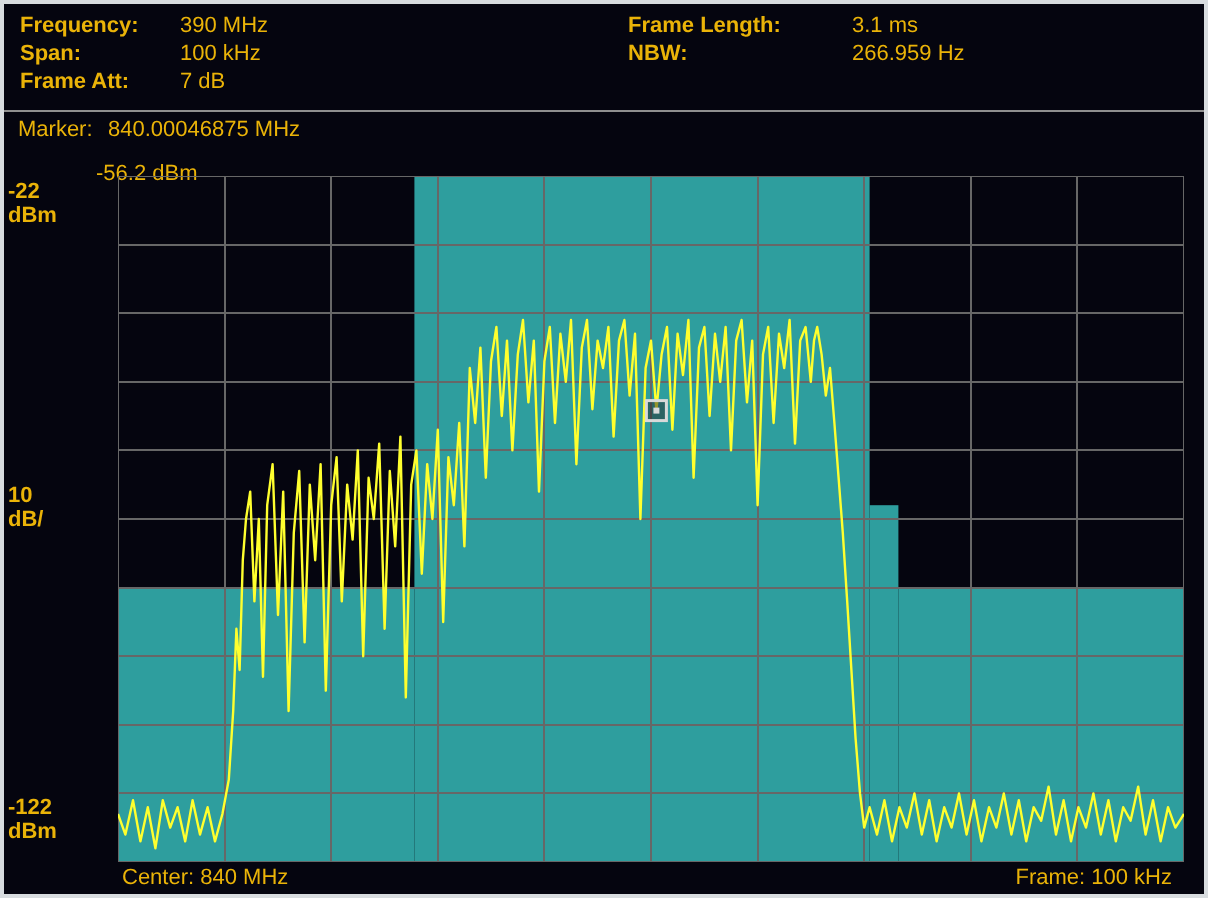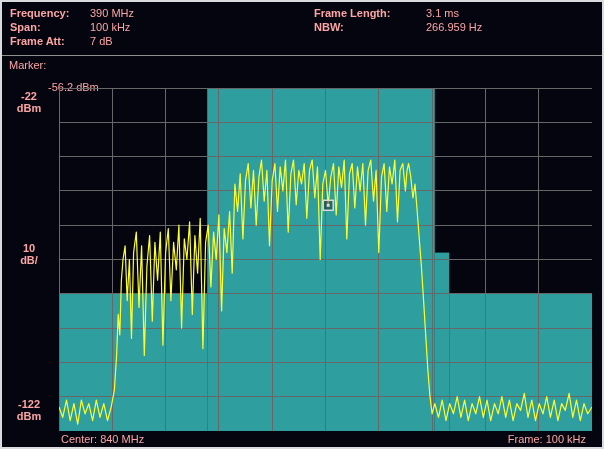--- a/index.html
+++ b/index.html
@@ -1,24 +1,24 @@
 <!DOCTYPE html>
 <html><head>
 <meta charset="utf-8">
 <style>
   html,body{margin:0;padding:0;background:#ffffff;}
   .frame{
     position:relative;width:604px;height:449px;box-sizing:border-box;
     background:#05050f;border:2px solid #d8dcdf;outline:1px solid #9aa0a6;
-    font-family:"Liberation Sans", sans-serif;color:#fca5a5;overflow:hidden;
+    font-family:"Liberation Sans", sans-serif;color:#eab308;overflow:hidden;
   }
   .txt{position:absolute;white-space:nowrap;font-size:11px;line-height:12px;}
   .lbl{font-weight:bold;}
   .sep{position:absolute;left:0;right:0;height:1px;background:#8f8f8f;}
-  .axis{position:absolute;left:2px;width:50px;text-align:center;font-size:11px;font-weight:bold;}
+  .axis{position:absolute;left:2px;width:50px;text-align:left;font-size:11px;font-weight:bold;}
   .plot{position:absolute;left:57px;top:86px;width:533px;height:343px;}
   .plot svg{display:block;width:100%;height:100%;}
 </style>
 </head>
 <body>
 
 <div class="frame">
 
   <span class="txt lbl" style="left:8px;top:5px">Frequency:</span>
   <span class="txt" style="left:88px;top:5px">390 MHz</span>
@@ -28,20 +28,21 @@
   <span class="txt" style="left:88px;top:33px">7 dB</span>
 
   <span class="txt lbl" style="left:312px;top:5px">Frame Length:</span>
   <span class="txt" style="left:424px;top:5px">3.1 ms</span>
   <span class="txt lbl" style="left:312px;top:19px">NBW:</span>
   <span class="txt" style="left:424px;top:19px">266.959 Hz</span>
 
   <div class="sep" style="top:53px"></div>
 
   <span class="txt" style="left:7px;top:57px">Marker:</span>
+  <span class="txt" style="left:52px;top:57px">840.00046875 MHz</span>
   <span class="txt" style="left:46px;top:79px">-56.2 dBm</span>
 
   <div class="axis" style="top:88px">-22</div>
   <div class="axis" style="top:100px">dBm</div>
   <div class="axis" style="top:240px">10</div>
   <div class="axis" style="top:252px">dB/</div>
   <div class="axis" style="top:396px">-122</div>
   <div class="axis" style="top:408px">dBm</div>
 
   <div class="plot">

